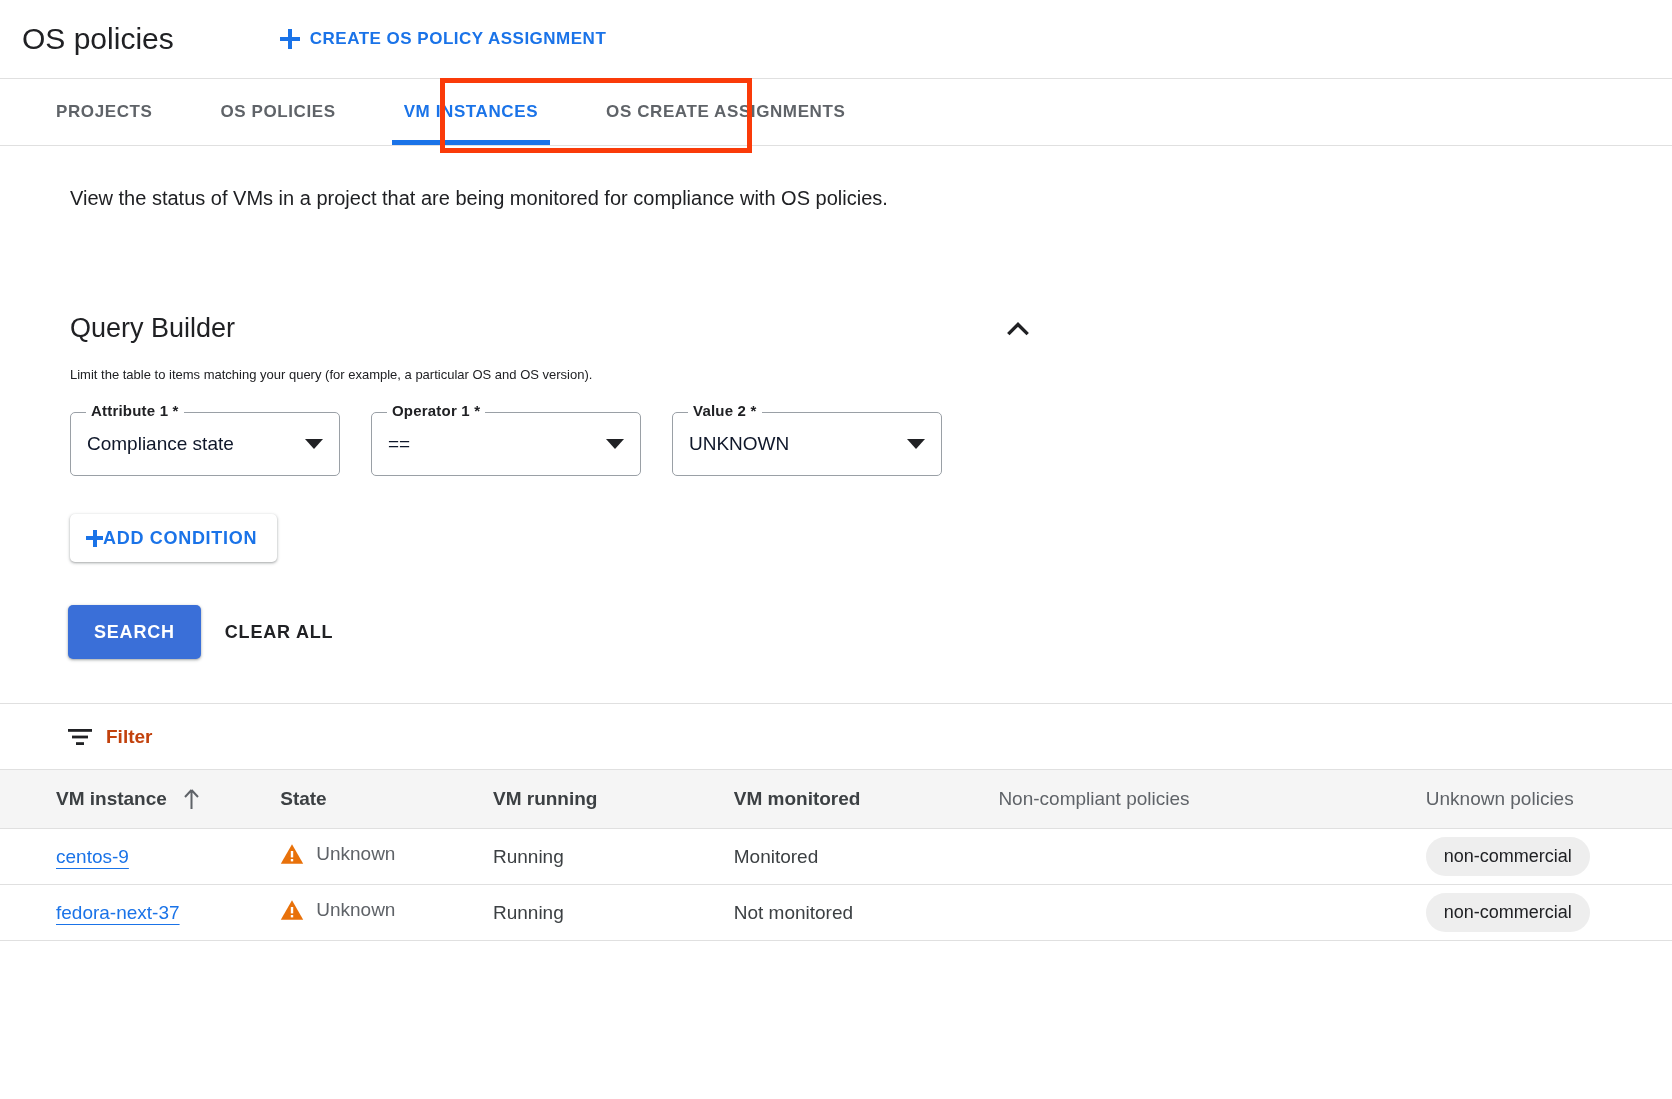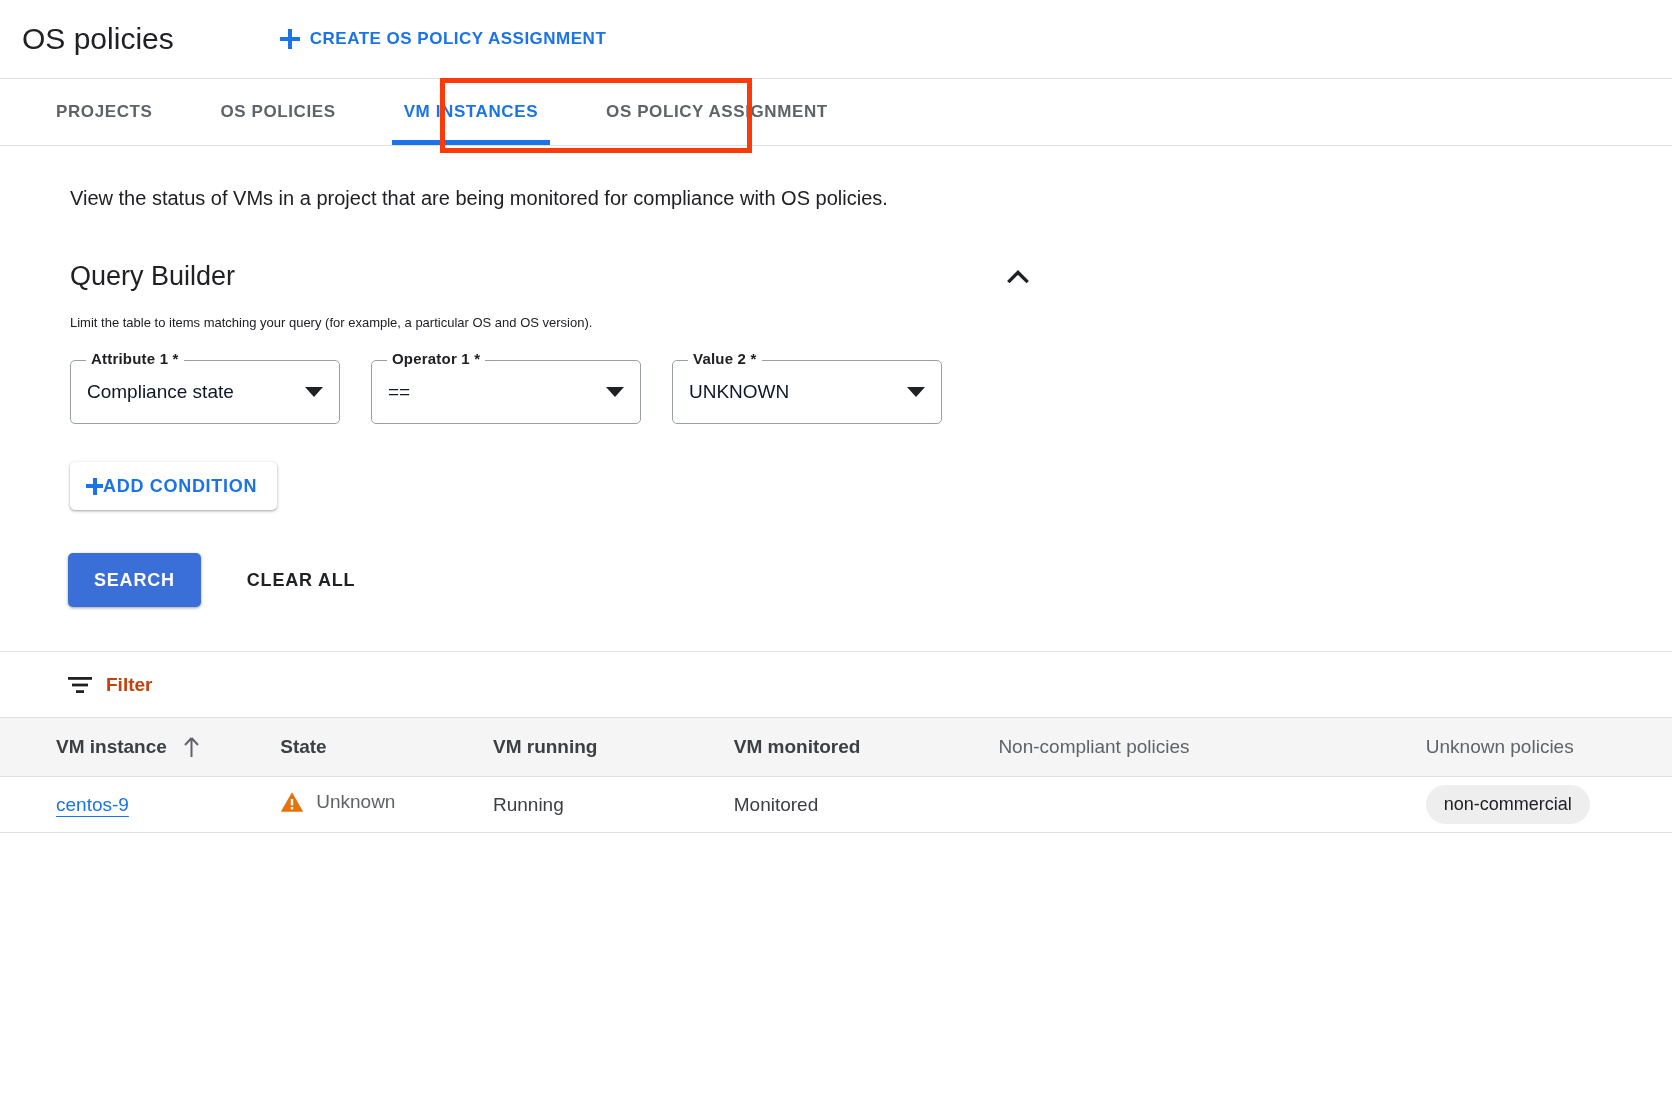--- a/index.html
+++ b/index.html
@@ -102,21 +102,21 @@
     width: 930px;
     font-size: 20px;
     line-height: 1.65;
     color: #202124;
   }
 
   
   .qb-header {
     display: flex;
     align-items: center;
-    margin: 44px 0 0 70px;
+    margin: 96px 0 0 70px;
     width: 965px;
   }
   .qb-title { font-size: 27px; font-weight: 400; color: #202124; }
   .collapse-icon {
     margin-left: auto;
     width: 34px; height: 34px;
     display: flex; align-items: center; justify-content: center;
     cursor: pointer;
   }
   .collapse-icon svg { display: block; }
@@ -195,21 +195,21 @@
     content: ""; position: absolute; background: #1a73e8;
   }
   .plus-icon-sm::before { left: 0; top: 6.5px; width: 17px; height: 4px; }
   .plus-icon-sm::after  { top: 0; left: 6.5px; height: 17px; width: 4px; }
 
   
   .actions-row {
     display: flex;
     align-items: center;
     margin: 43px 0 0 68px;
-    gap: 46px;
+    gap: 24px;
   }
   .btn-search {
     background: #3a6fd8;
     color: #fff;
     border: none;
     border-radius: 5px;
     height: 54px;
     padding: 0 26px;
     font-size: 18px;
     font-weight: 600;
@@ -334,21 +334,21 @@
     <span>PROJECTS</span>
   </div>
   <div class="tab">
     <span>OS POLICIES</span>
   </div>
   <div class="tab active">
     <span>VM INSTANCES</span>
     <span class="tab-underline"></span>
   </div>
   <div class="tab">
-    <span>OS POLICY ASSIGNMENT</span>
+    <span>OS CREATE ASSIGNMENTS</span>
   </div>
 </div>
 
 <div class="redbox" id="redbox-tab"></div>
 
 
 <div class="description">View the status of VMs in a project that are being monitored for compliance with OS policies.</div>
 
 
 <div class="qb-header">
@@ -441,20 +441,41 @@
           </span>
         </td>
         <td class="col-run">Running</td>
         <td class="col-mon">Monitored</td>
         <td class="col-non"></td>
         <td class="col-unk">
           <span class="chip">non-commercial</span>
         </td>
       </tr>
 
+      <tr>
+        <td class="col-vm">
+          <span class="vm-link">fedora-next-37</span>
+        </td>
+        <td class="col-st">
+          <span class="state-cell">
+            <svg class="warn-icon" width="24" height="22" viewBox="0 0 24 22" aria-hidden="true">
+              <path d="M12 1.2 L23.2 20.8 L0.8 20.8 Z" fill="#e8710a"></path>
+              <rect x="10.8" y="8" width="2.4" height="6.4" fill="#ffffff"></rect>
+              <rect x="10.8" y="16" width="2.4" height="2.4" fill="#ffffff"></rect>
+            </svg>
+            <span class="state-text">Unknown</span>
+          </span>
+        </td>
+        <td class="col-run">Running</td>
+        <td class="col-mon">Not monitored</td>
+        <td class="col-non"></td>
+        <td class="col-unk">
+          <span class="chip">non-commercial</span>
+        </td>
+      </tr>
 
     </tbody>
   </table>
 
 </div>
 
 
 
 
 </body></html>

